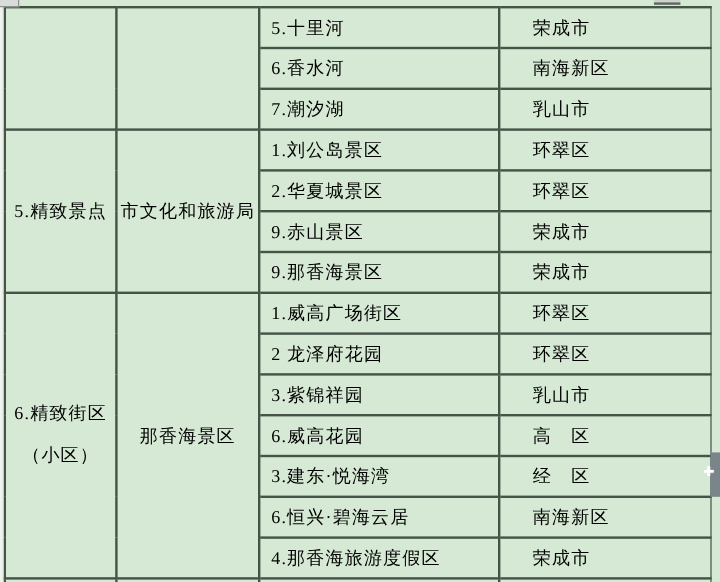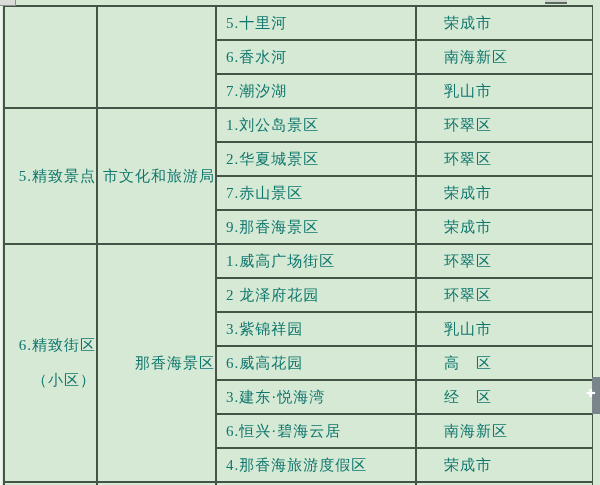--- a/index.html
+++ b/index.html
@@ -26,29 +26,29 @@
     overflow: hidden;
   }
   table.doc-table {
     border-collapse: collapse;
     table-layout: fixed;
     width: 589px;
   }
   table.doc-table td {
     border: 2px solid #445447;
     background: #d6e9d4;
-    color: #0f766e;
+    color: #000000;
     font-size: 15px;
     letter-spacing: 1px;
     overflow: hidden;
     white-space: nowrap;
   }
   tr.row { height: 34px; }
   tr.partial-row { height: 10px; }
-  td.cat, td.dept { text-align: right; vertical-align: middle; letter-spacing: 2px; }
+  td.cat, td.dept { text-align: center; vertical-align: middle; letter-spacing: 2px; }
   td.item { text-align: left; vertical-align: middle; padding-left: 9px; }
   td.district { text-align: left; vertical-align: middle; padding-left: 27px; }
   .cat-line { display: block; line-height: 35px; }
   .scrollbar-thumb {
     position: absolute; left: 592px; top: 377px; width: 8px; height: 37px;
     background: #7a848b;
     z-index: 5;
   }
   .scrollbar-thumb .cross-glyph {
     position: absolute; left: -6px; top: 11px;
@@ -92,21 +92,21 @@
           <td class="cat" rowspan="4"><span>5.精致景点</span></td>
           <td class="dept" rowspan="4"><span>市文化和旅游局</span></td>
           <td class="item"><span>1.刘公岛景区</span></td>
           <td class="district"><span>环翠区</span></td>
         </tr>
         <tr class="row">
           <td class="item"><span>2.华夏城景区</span></td>
           <td class="district"><span>环翠区</span></td>
         </tr>
         <tr class="row">
-          <td class="item"><span>7.赤山景区</span></td>
+          <td class="item"><span>9.赤山景区</span></td>
           <td class="district"><span>荣成市</span></td>
         </tr>
         <tr class="row">
           <td class="item"><span>9.那香海景区</span></td>
           <td class="district"><span>荣成市</span></td>
         </tr>
 
         <tr class="row">
           <td class="cat" rowspan="7">
             <span class="cat-line">6.精致街区</span>

